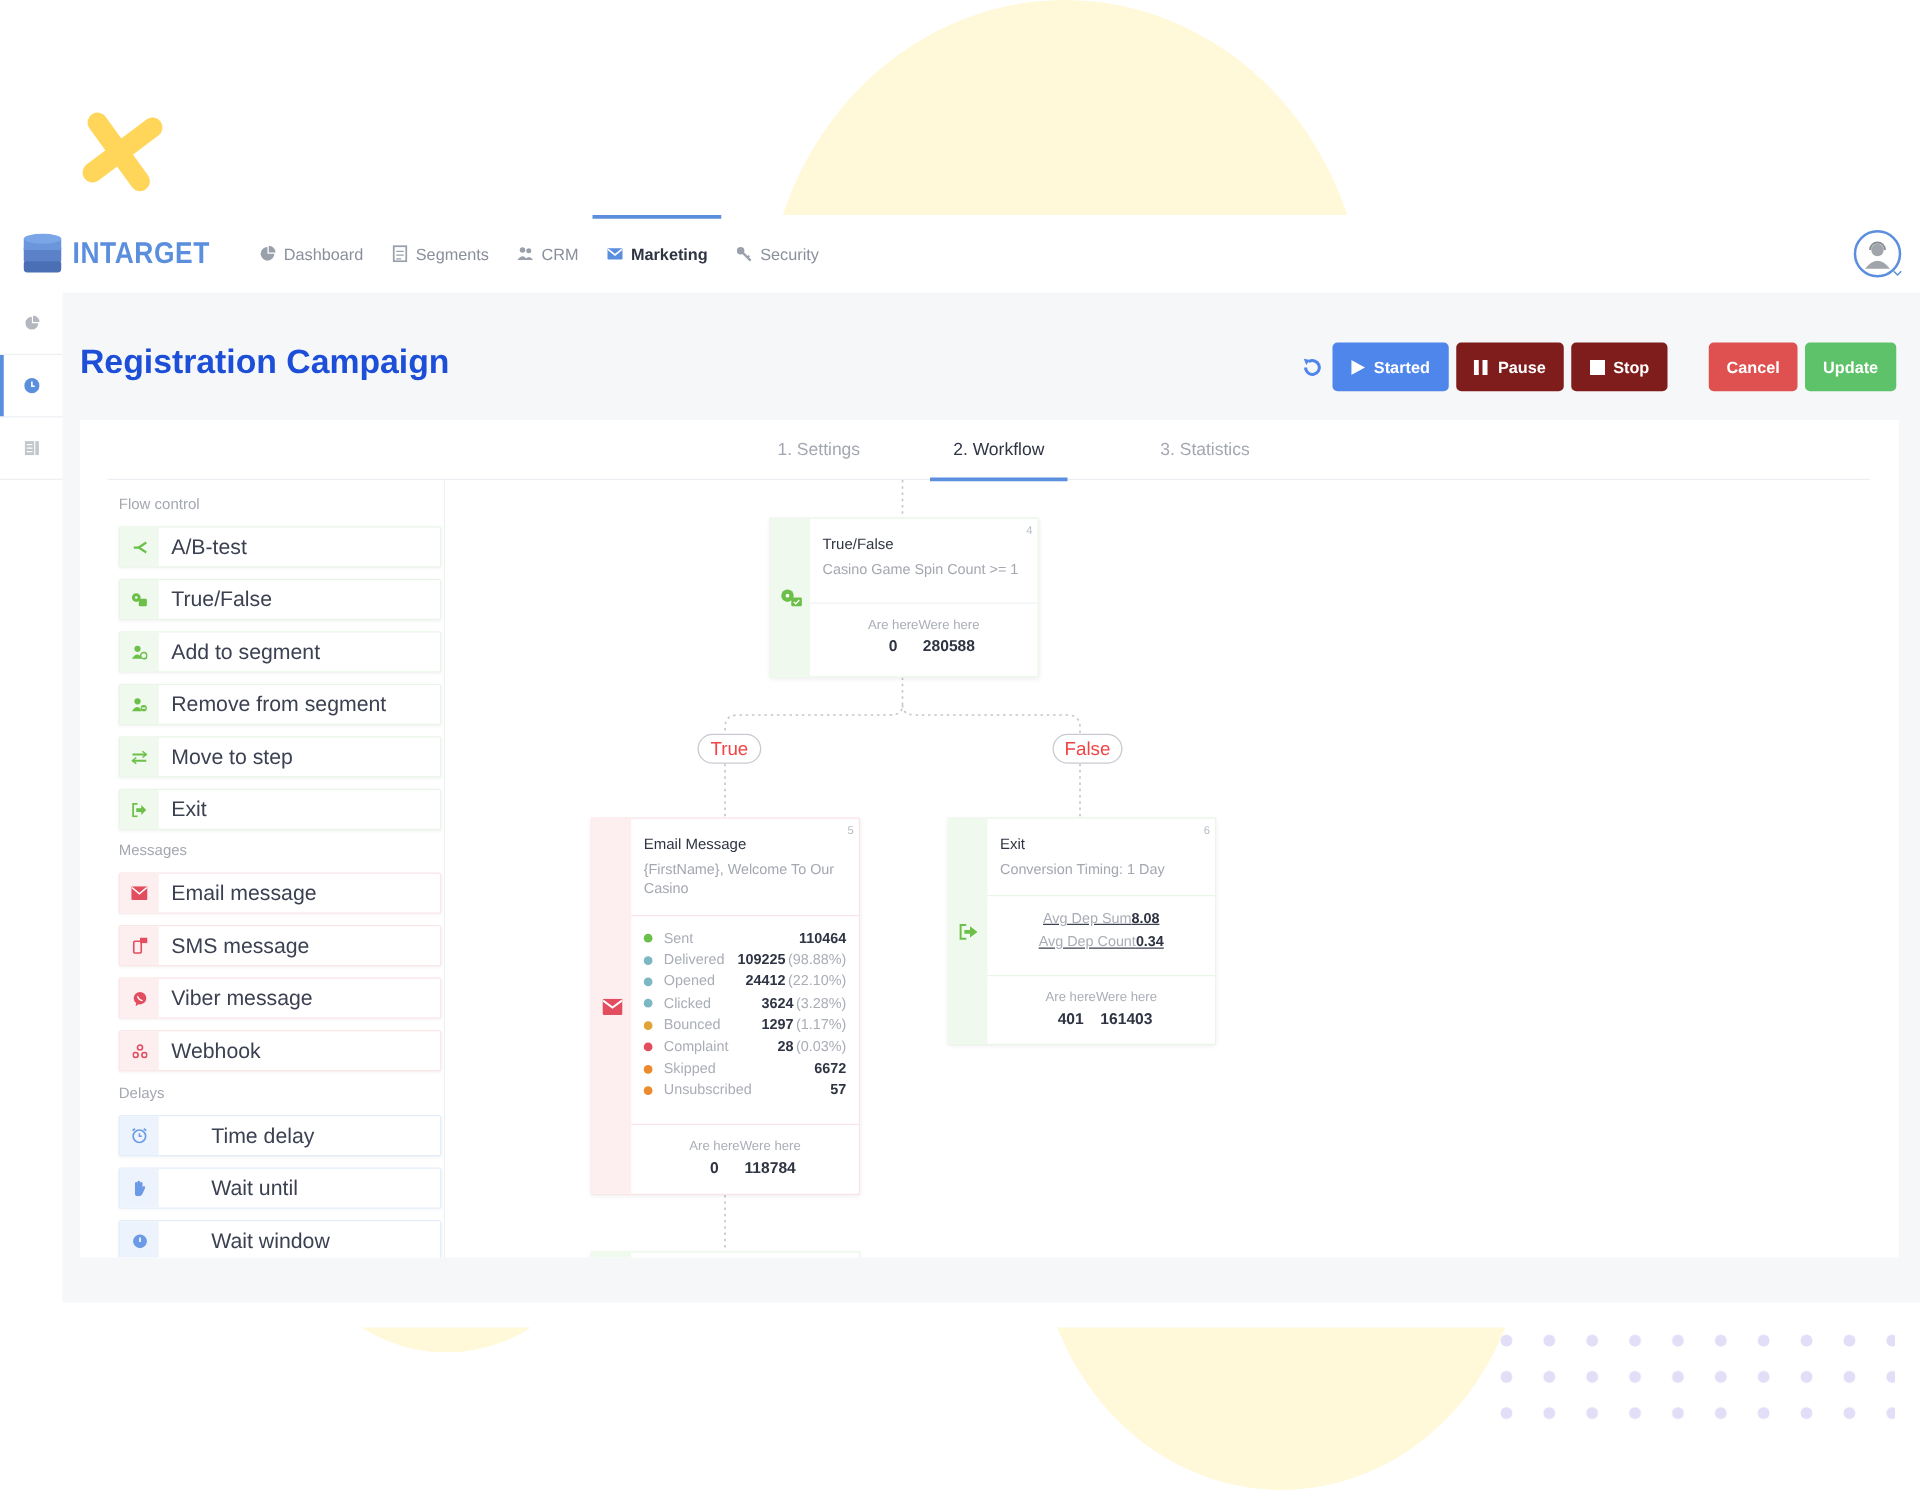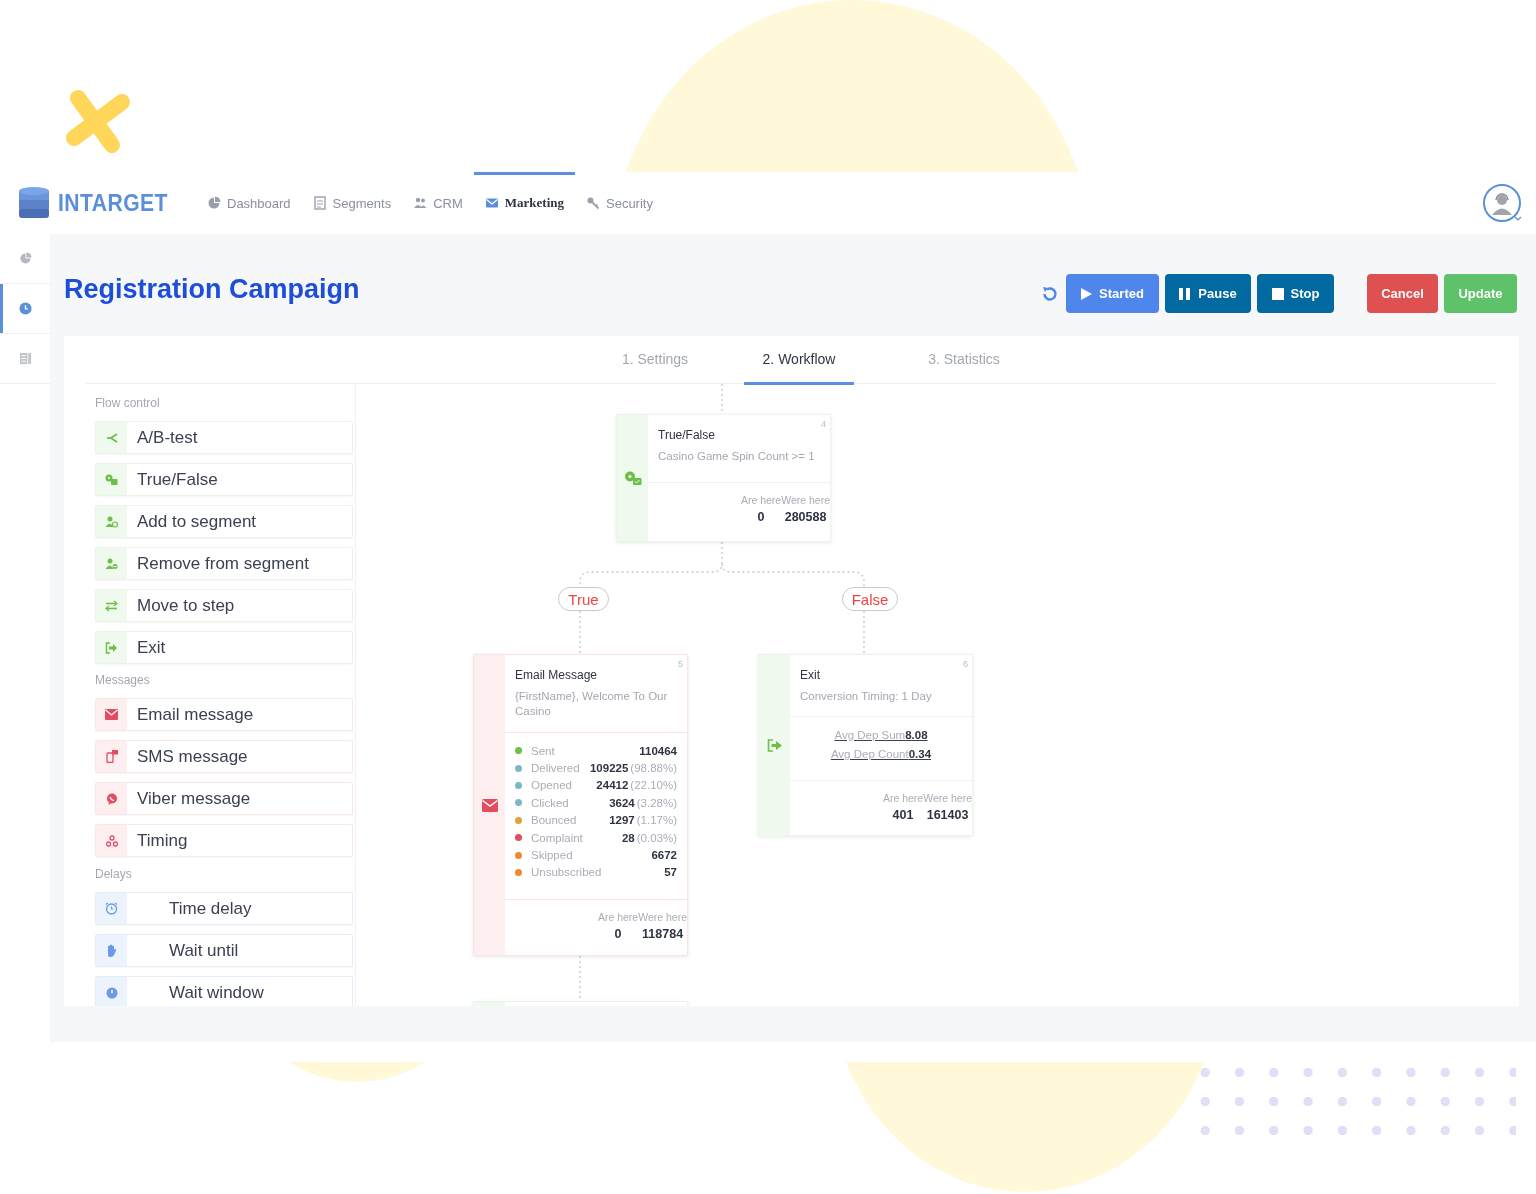--- a/index.html
+++ b/index.html
@@ -12,35 +12,35 @@
   #blob-br { left: 830px; top: 1062px; width: 390px; height: 132px; overflow: hidden; }
   #blob-br::before { content: ""; position: absolute; left: 0; top: -300px; width: 390px; height: 430px; background: #fff8d9; border-radius: 0 0 50% 50%; }
   #dots { left: 1186px; top: 1058px; width: 330px; height: 80px; background-image: radial-gradient(circle, #e2def8 4.5px, transparent 5px); background-size: 34.3px 29px; background-position: 2px 0; }
   #x-logo { left: 58px; top: 80px; width: 80px; height: 80px; }
 
   #app-header { position: absolute; left: 0; top: 172px; width: 1536px; height: 62px; background: #ffffff; }
   #brand { position: absolute; left: 18px; top: 14px; display: flex; align-items: center; gap: 8px; }
   #brand-name { font-size: 24px; font-weight: bold; color: #5b8fde; letter-spacing: 0.5px; font-family: "Liberation Sans", sans-serif; transform: scaleX(0.88); transform-origin: left; }
   #top-nav { position: absolute; left: 196px; top: 0; height: 62px; display: flex; }
   .nav-item { position: relative; display: flex; align-items: center; gap: 6px; padding: 0 11px; font-size: 13px; color: #8a8f9c; height: 62px; cursor: pointer; }
-  .nav-item.active { color: #2f3443; font-weight: bold; font-family: Liberation Serif, serif; }
+  .nav-item.active { color: #2f3443; font-weight: bold; }
   .nav-item.active::before { content: ""; position: absolute; left: 0; right: 0; top: 0; height: 3px; background: #5b8fde; }
   .nav-item svg { width: 14px; height: 14px; }
   #avatar { position: absolute; left: 1483px; top: 12px; width: 38px; height: 38px; border: 2px solid #5b8fde; border-radius: 50%; background: #fff; display: flex; align-items: center; justify-content: center; }
 
   #left-rail { position: absolute; left: 0; top: 234px; width: 50px; height: 150px; background: #fff; }
   .rail-item { height: 50px; display: flex; align-items: center; justify-content: center; border-bottom: 1px solid #eef0f3; position: relative; }
   .rail-item.active::before { content: ""; position: absolute; left: 0; top: 0; bottom: 0; width: 3px; background: #5b8fde; }
 
   #main { position: absolute; left: 50px; top: 234px; width: 1486px; height: 808px; background: #f6f7f9; }
   #page-title { position: absolute; left: 14px; top: 40px; font-size: 27px; color: #1d4ed8; }
   #actions { position: absolute; left: 985px; top: 40px; display: flex; align-items: center; }
   .btn { height: 39px; border-radius: 4px; color: #fff; font-size: 13px; font-weight: bold; display: flex; align-items: center; justify-content: center; gap: 7px; border: none; cursor: pointer; font-family: "Liberation Sans", sans-serif; }
   .btn-blue { background: #4f86ec; width: 93px; }
-  .btn-gray { background: #0369a1; width: 86px; margin-left: 6px; }
+  .btn-gray { background: #7f1d1d; width: 86px; margin-left: 6px; }
   .btn-gray.stop { width: 77px; }
   .btn-red { background: #de5150; width: 71px; margin-left: 33px; }
   .btn-green { background: #5ec26a; width: 73px; margin-left: 6px; }
   #refresh { width: 30px; height: 30px; display: flex; align-items: center; justify-content: center; margin-right: 1px; cursor: pointer; }
 
   #panel { position: absolute; left: 14px; top: 102px; width: 1455px; height: 670px; background: #ffffff; overflow: hidden; }
   #tabs { position: absolute; left: 22px; top: 0; width: 1410px; height: 48px; border-bottom: 1px solid #eceef2; }
   .tab { position: absolute; top: 0; height: 48px; line-height: 46px; font-size: 14px; color: #a3a7b0; text-align: center; cursor: pointer; }
   .tab.active { color: #2f3443; font-weight: normal; }
   .tab.active::after { content: ""; position: absolute; left: 0; right: 0; bottom: -1px; height: 3px; background: #5b8fde; }
@@ -55,21 +55,21 @@
   .pal-blue { border-color: #e3eefb; gap: 32px; } .pal-blue .pi-icon { background: #edf3fc; }
   #palette-divider { position: absolute; left: 291px; top: 48px; width: 1px; height: 640px; background: #f0f1f4; }
 
   .node { position: absolute; background: #fff; box-shadow: 0 1px 4px rgba(0,0,0,0.09); display: flex; cursor: pointer; }
   .node .n-bar { width: 31px; display: flex; align-items: center; justify-content: center; }
   .node .n-body { flex: 1; position: relative; }
   .node .n-num { position: absolute; right: 4px; top: 4px; font-size: 9px; color: #b8bcc4; }
   .node .n-head { padding: 13px 10px 0 10px; border-bottom: 1px solid #f0f1f4; }
   .node .n-title { font-size: 12px; color: #2f3443; }
   .node .n-sub { font-size: 11.5px; color: #a3a7b0; margin-top: 7px; line-height: 15px; }
-  .node .n-foot { display: flex; justify-content: flex-end; text-align: center; padding-top: 11px; }
+  .node .n-foot { display: flex; justify-content: center; text-align: center; padding-top: 11px; }
   .n-foot .lbl { font-size: 10.5px; color: #a9adb6; }
   .n-foot .val { font-size: 12.5px; font-weight: bold; color: #2f3443; margin-top: 4px; }
   .n-green .n-bar { background: #eff9ed; } .n-green { border: 1px solid #eaf6e7; }
   .n-red .n-bar { background: #fdeef0; } .n-red { border: 1px solid #fbe4e7; }
 
   .stat-row { display: flex; align-items: center; font-size: 11.5px; height: 17.4px; }
   .stat-row .dot { width: 7px; height: 7px; border-radius: 50%; margin-right: 9px; }
   .stat-row .s-lbl { color: #a9adb6; flex: 1; }
   .stat-row .s-val { font-weight: bold; color: #2f3443; }
   .stat-row .s-pct { color: #a9adb6; margin-left: 2px; }
@@ -321,21 +321,21 @@
         <div class="pi-label">Viber message</div>
       </div>
       <div class="pal-item pal-red">
         <div class="pi-icon">
             <svg width="12" height="12" viewBox="0 0 12 12">
               <circle cx="6" cy="3" r="2" fill="none" stroke="#e24d5f" stroke-width="1.3"></circle>
               <circle cx="2.5" cy="9" r="2" fill="none" stroke="#e24d5f" stroke-width="1.3"></circle>
               <circle cx="9.5" cy="9" r="2" fill="none" stroke="#e24d5f" stroke-width="1.3"></circle>
             </svg>
           </div>
-        <div class="pi-label">Timing</div>
+        <div class="pi-label">Webhook</div>
       </div>
 
       <div class="section-title" style="margin-top:10px">Delays</div>
       <div class="pal-item pal-blue">
         <div class="pi-icon">
             <svg width="13" height="13" viewBox="0 0 13 13">
               <circle cx="6.5" cy="7" r="5" fill="none" stroke="#6b9be6" stroke-width="1.3"></circle>
               <path d="M6.5 4.5 V7 H8.5" fill="none" stroke="#6b9be6" stroke-width="1.2"></path>
               <line x1="1" y1="2.5" x2="3" y2="1" stroke="#6b9be6" stroke-width="1.3"></line>
               <line x1="12" y1="2.5" x2="10" y2="1" stroke="#6b9be6" stroke-width="1.3"></line>

